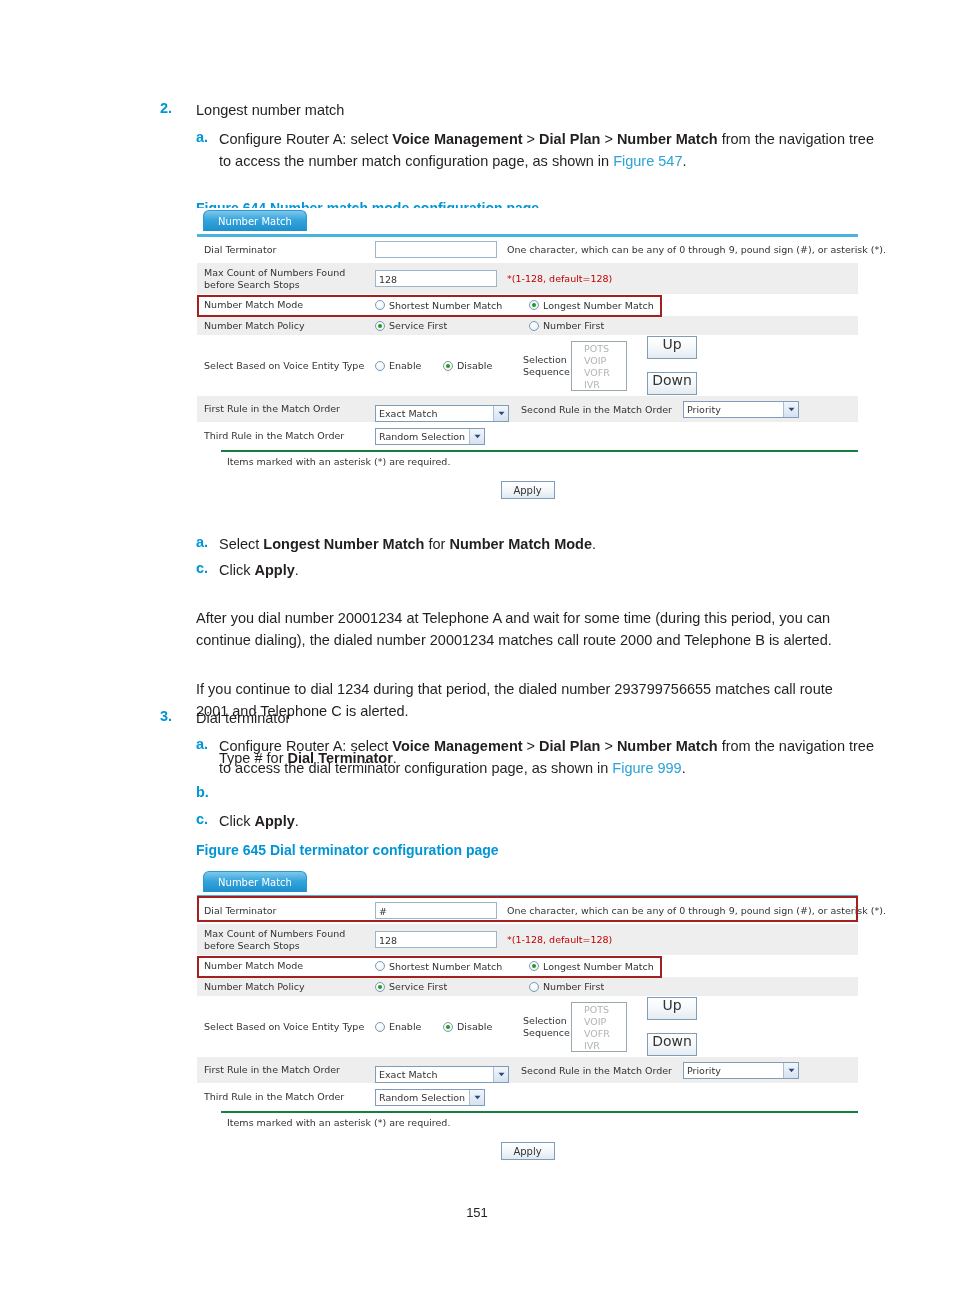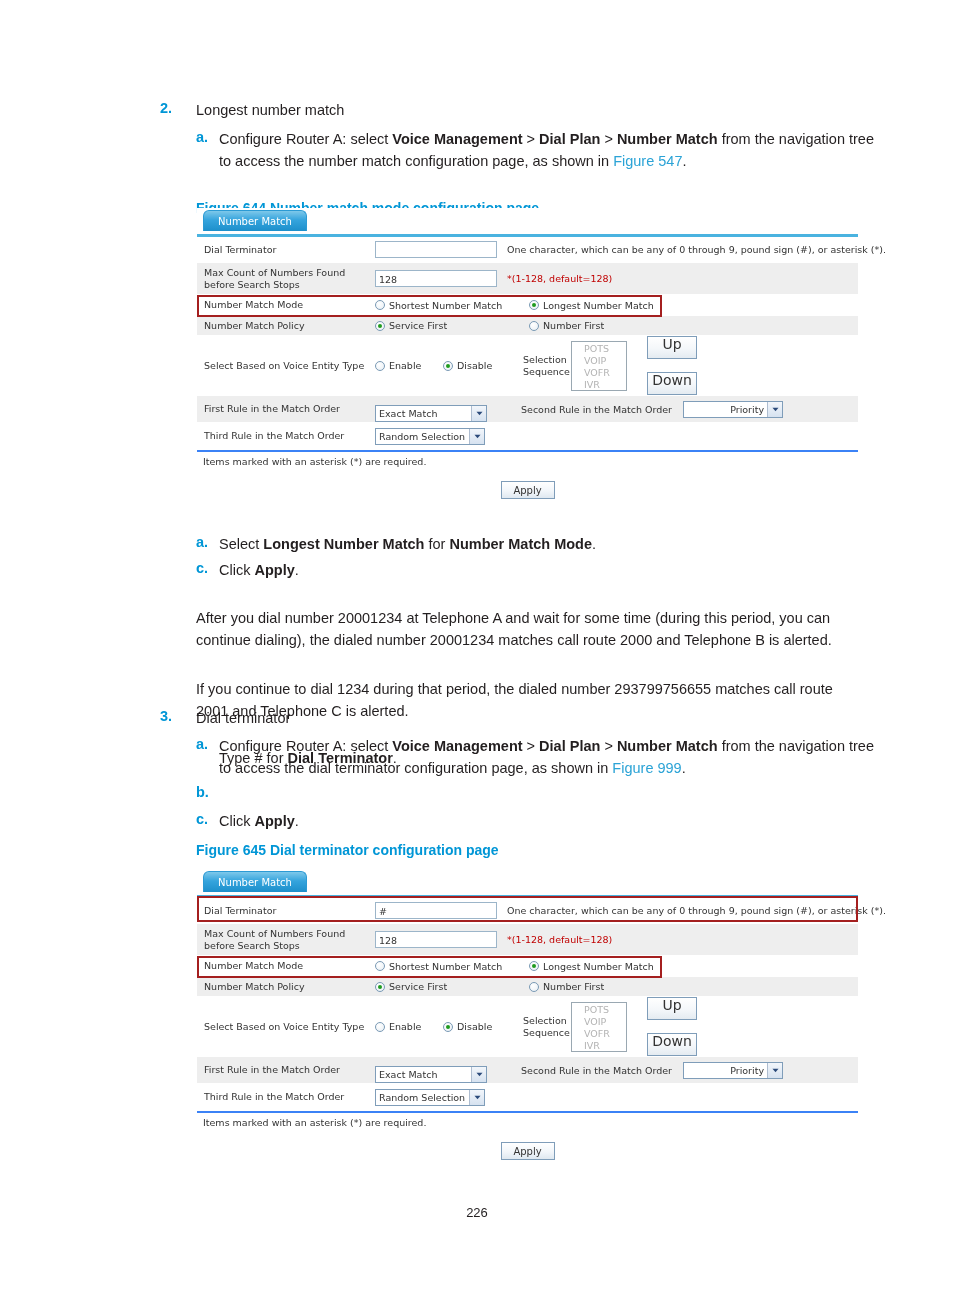--- a/index.html
+++ b/index.html
@@ -222,30 +222,31 @@
   }
   .sel .sel-txt { padding: 0 3px; flex: 1 1 auto; white-space: nowrap; }
   .sel .sel-arrow {
     width: 14px; height: 15px;
     background: linear-gradient(to bottom,#f2f6fb 0%,#d6e2f0 100%);
     border-left: 1px solid #aebdd0;
     display: flex; align-items: center; justify-content: center;
     flex: 0 0 14px;
   }
   .sel .sel-arrow svg { display:block; }
-  .sel-w1 { width: 112px; margin-top: 8px; }
-  .sel-w2 { width: 100px; text-align: right; }
+  .sel-w1 { width: 134px; margin-top: 8px; }
+  .sel-w2 { width: 116px; }
   .sel-w3 { width: 110px; }
 
   .footer-note {
-    border-top: 2px solid #3b82f6;
+    border-top: 2px solid #15803d;
     padding: 4px 0 4px 6px;
     background: #ffffff;
     font-size: 9.5px;
     color: #333;
+    margin-left: 24px;
   }
   .apply-wrap {
     background: #ffffff;
     text-align: center;
     padding: 10px 0 8px 0;
   }
   .btn-apply {
     display: inline-block;
     width: 54px; height: 18px;
     line-height: 17px;
@@ -574,15 +575,15 @@
       <div class="apply-wrap">
         <div class="btn-apply">Apply</div>
       </div>
     </div>
 
     <div class="hl" style="left:0px; top:27px; width:661px; height:26px;"></div>
 
     <div class="hl" style="left:0px; top:87px; width:465px; height:22px;"></div>
   </div>
 
-  <div class="pagenum">226</div>
+  <div class="pagenum">151</div>
 
 </div>
 
 </body></html>

